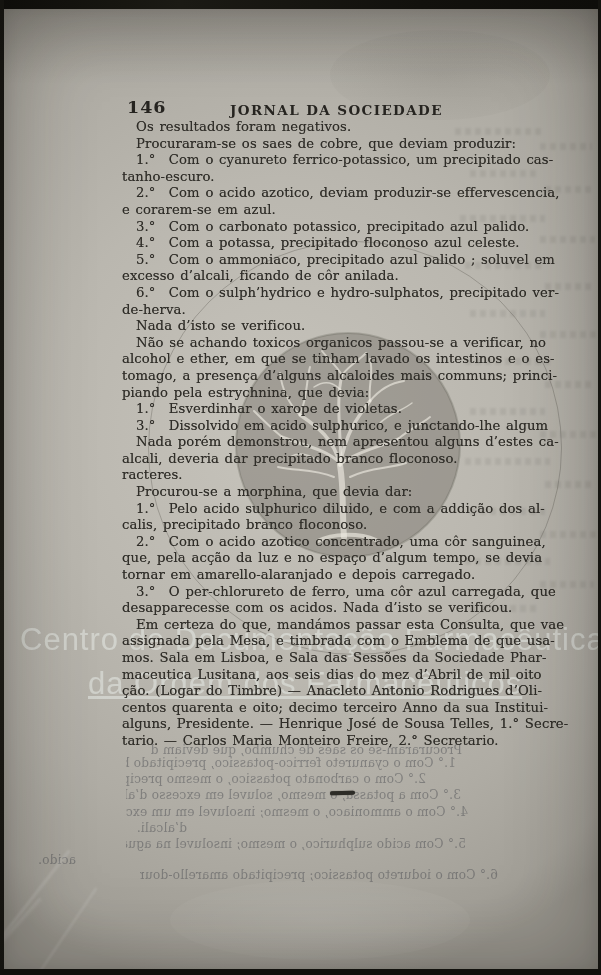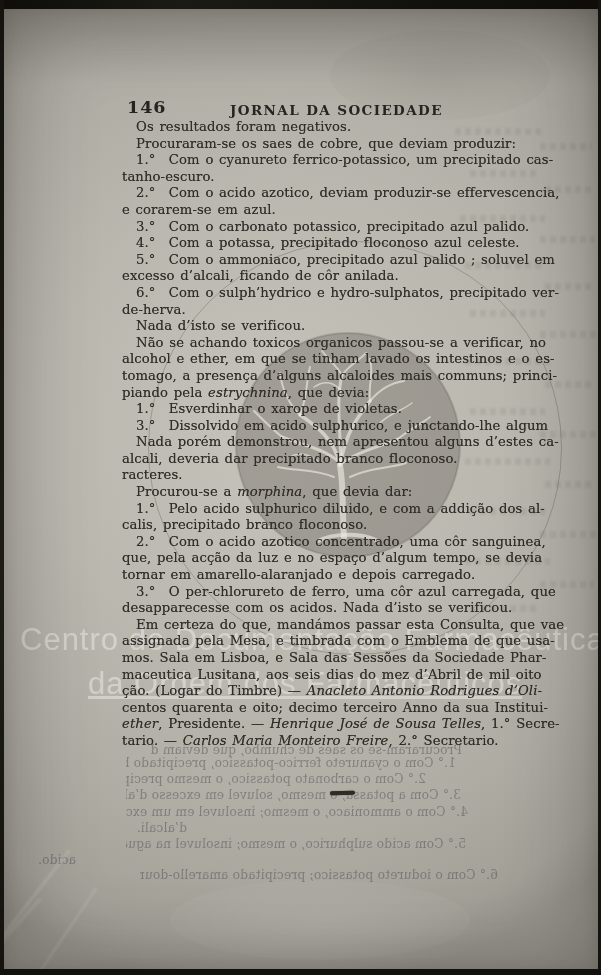--- a/index.html
+++ b/index.html
@@ -49,21 +49,21 @@
   .page-head{position:absolute;left:0;top:0;z-index:10;color:#262420;}
   .pagenum{position:absolute;left:127px;top:97px;font-size:17.5px;font-weight:bold;letter-spacing:1px;}
   .journal{position:absolute;left:230px;top:102px;width:220px;
            font-size:13.5px;font-weight:bold;letter-spacing:1.4px;white-space:nowrap;}
   #text-block{position:absolute;left:122px;top:119px;width:412px;z-index:10;
               font-size:13.2px;line-height:16.6px;color:#2f2d28;
               letter-spacing:0.1px;word-spacing:1.4px;
               text-shadow:0 0 0.5px rgba(47,45,40,0.6);}
   #text-block .line{white-space:nowrap;}
   #text-block .line.indent{padding-left:14px;}
-  #text-block .it{font-style:italic;}
+  #text-block .it{}
   .divider{position:absolute;left:330px;top:791px;width:25px;height:4px;background:#2d2c27;
            border-radius:2px;transform:rotate(-2deg);z-index:10;
            box-shadow:0 0 1px rgba(45,44,39,0.8);}
 </style>
 </head>
 <body>
 
 <div class="screen">
   <div class="paper"></div>
 
@@ -174,21 +174,21 @@
       <div class="line"><span>que, pela acção da luz e no espaço d’algum tempo, se devia</span></div>
       <div class="line"><span>tornar em amarello-alaranjado e depois carregado.</span></div>
       <div class="line indent"><span>3.°  O per-chlorureto de ferro, uma côr azul carregada, que</span></div>
       <div class="line"><span>desapparecesse com os acidos. Nada d’isto se verificou.</span></div>
       <div class="line indent"><span>Em certeza do que, mandámos passar esta Consulta, que vae</span></div>
       <div class="line"><span>assignada pela Mesa, e timbrada com o Emblema de que usa-</span></div>
       <div class="line"><span>mos. Sala em Lisboa, e Sala das Sessões da Sociedade Phar-</span></div>
       <div class="line"><span>maceutica Lusitana, aos seis dias do mez d’Abril de mil oito</span></div>
       <div class="line"><span>ção. (Logar do Timbre) — </span><span class="it">Anacleto Antonio Rodrigues d’Oli-</span></div>
       <div class="line"><span>centos quarenta e oito; decimo terceiro Anno da sua Institui-</span></div>
-      <div class="line"><span class="it">ether</span><span>, Presidente. — </span><span class="it">Henrique José de Sousa Telles</span><span>, 1.° Secre-</span></div>
+      <div class="line"><span class="it">alguns</span><span>, Presidente. — </span><span class="it">Henrique José de Sousa Telles</span><span>, 1.° Secre-</span></div>
       <div class="line"><span>tario. — </span><span class="it">Carlos Maria Monteiro Freire</span><span>, 2.° Secretario.</span></div>
     </main>
 
   <div class="divider"></div>
 
   <div class="crease c1"></div>
   <div class="crease c2"></div>
   <div class="crease c3"></div>
   <div class="stain1"></div>
   <div class="stain2"></div>

